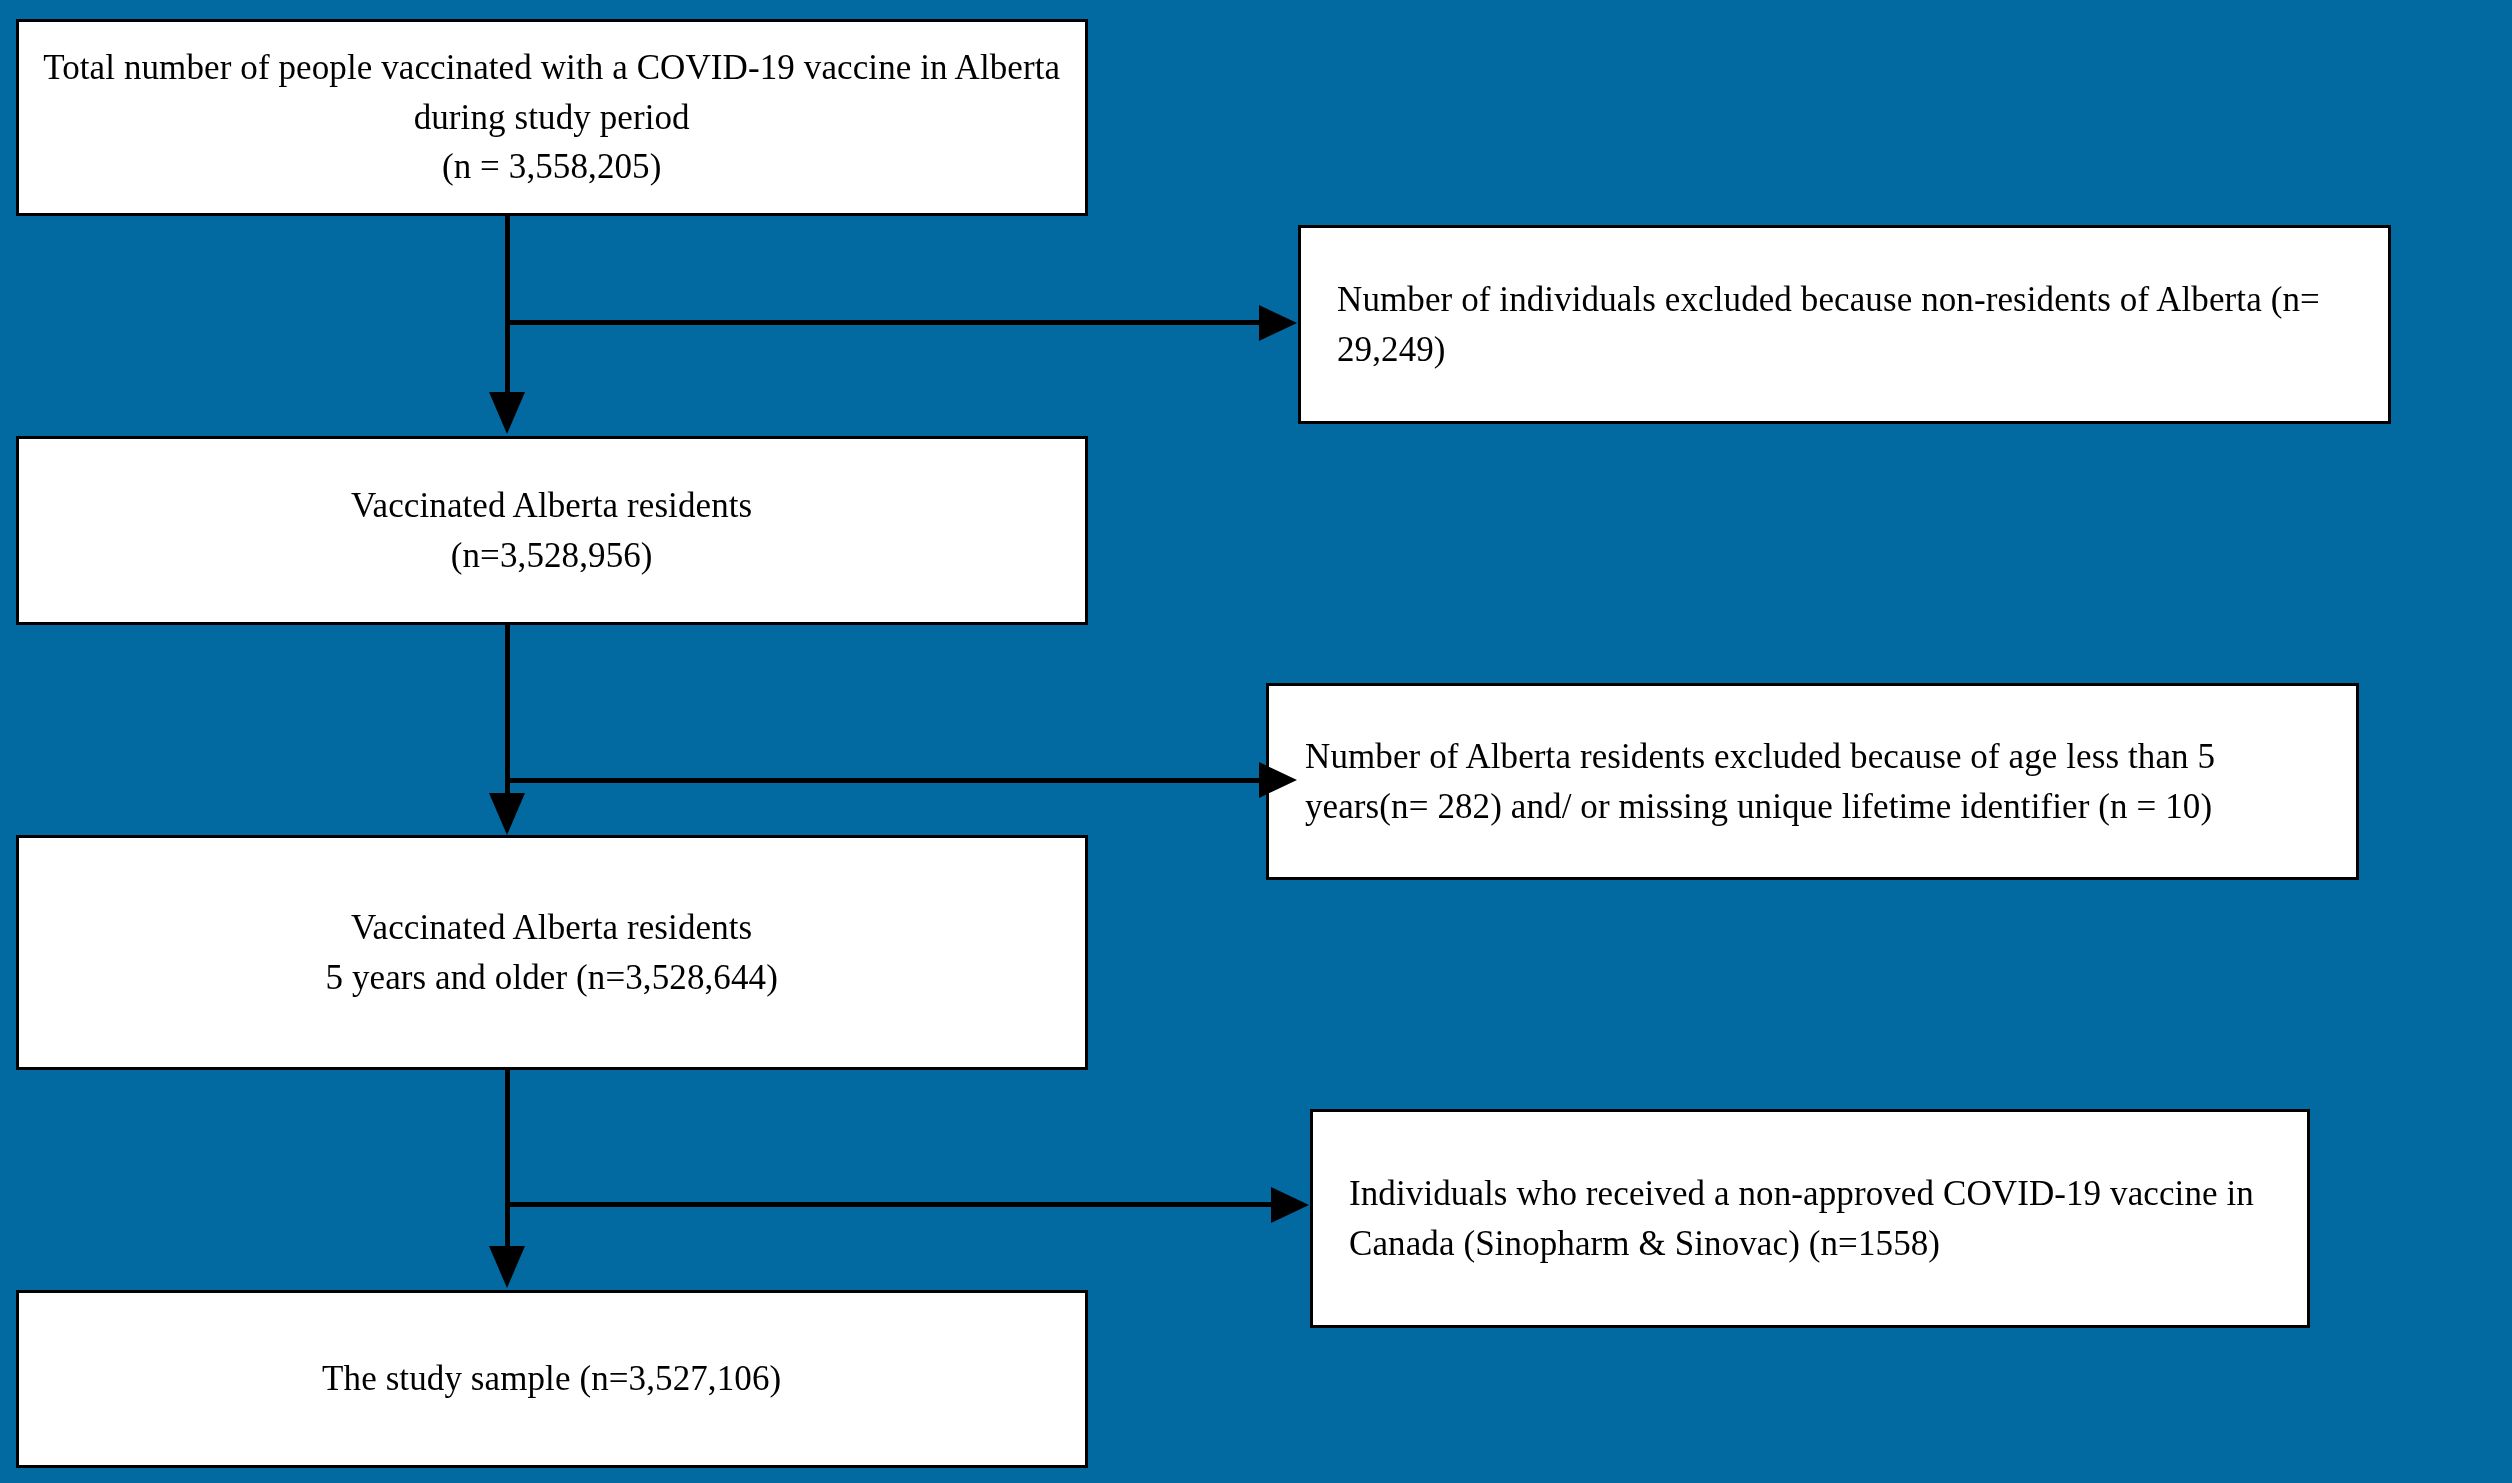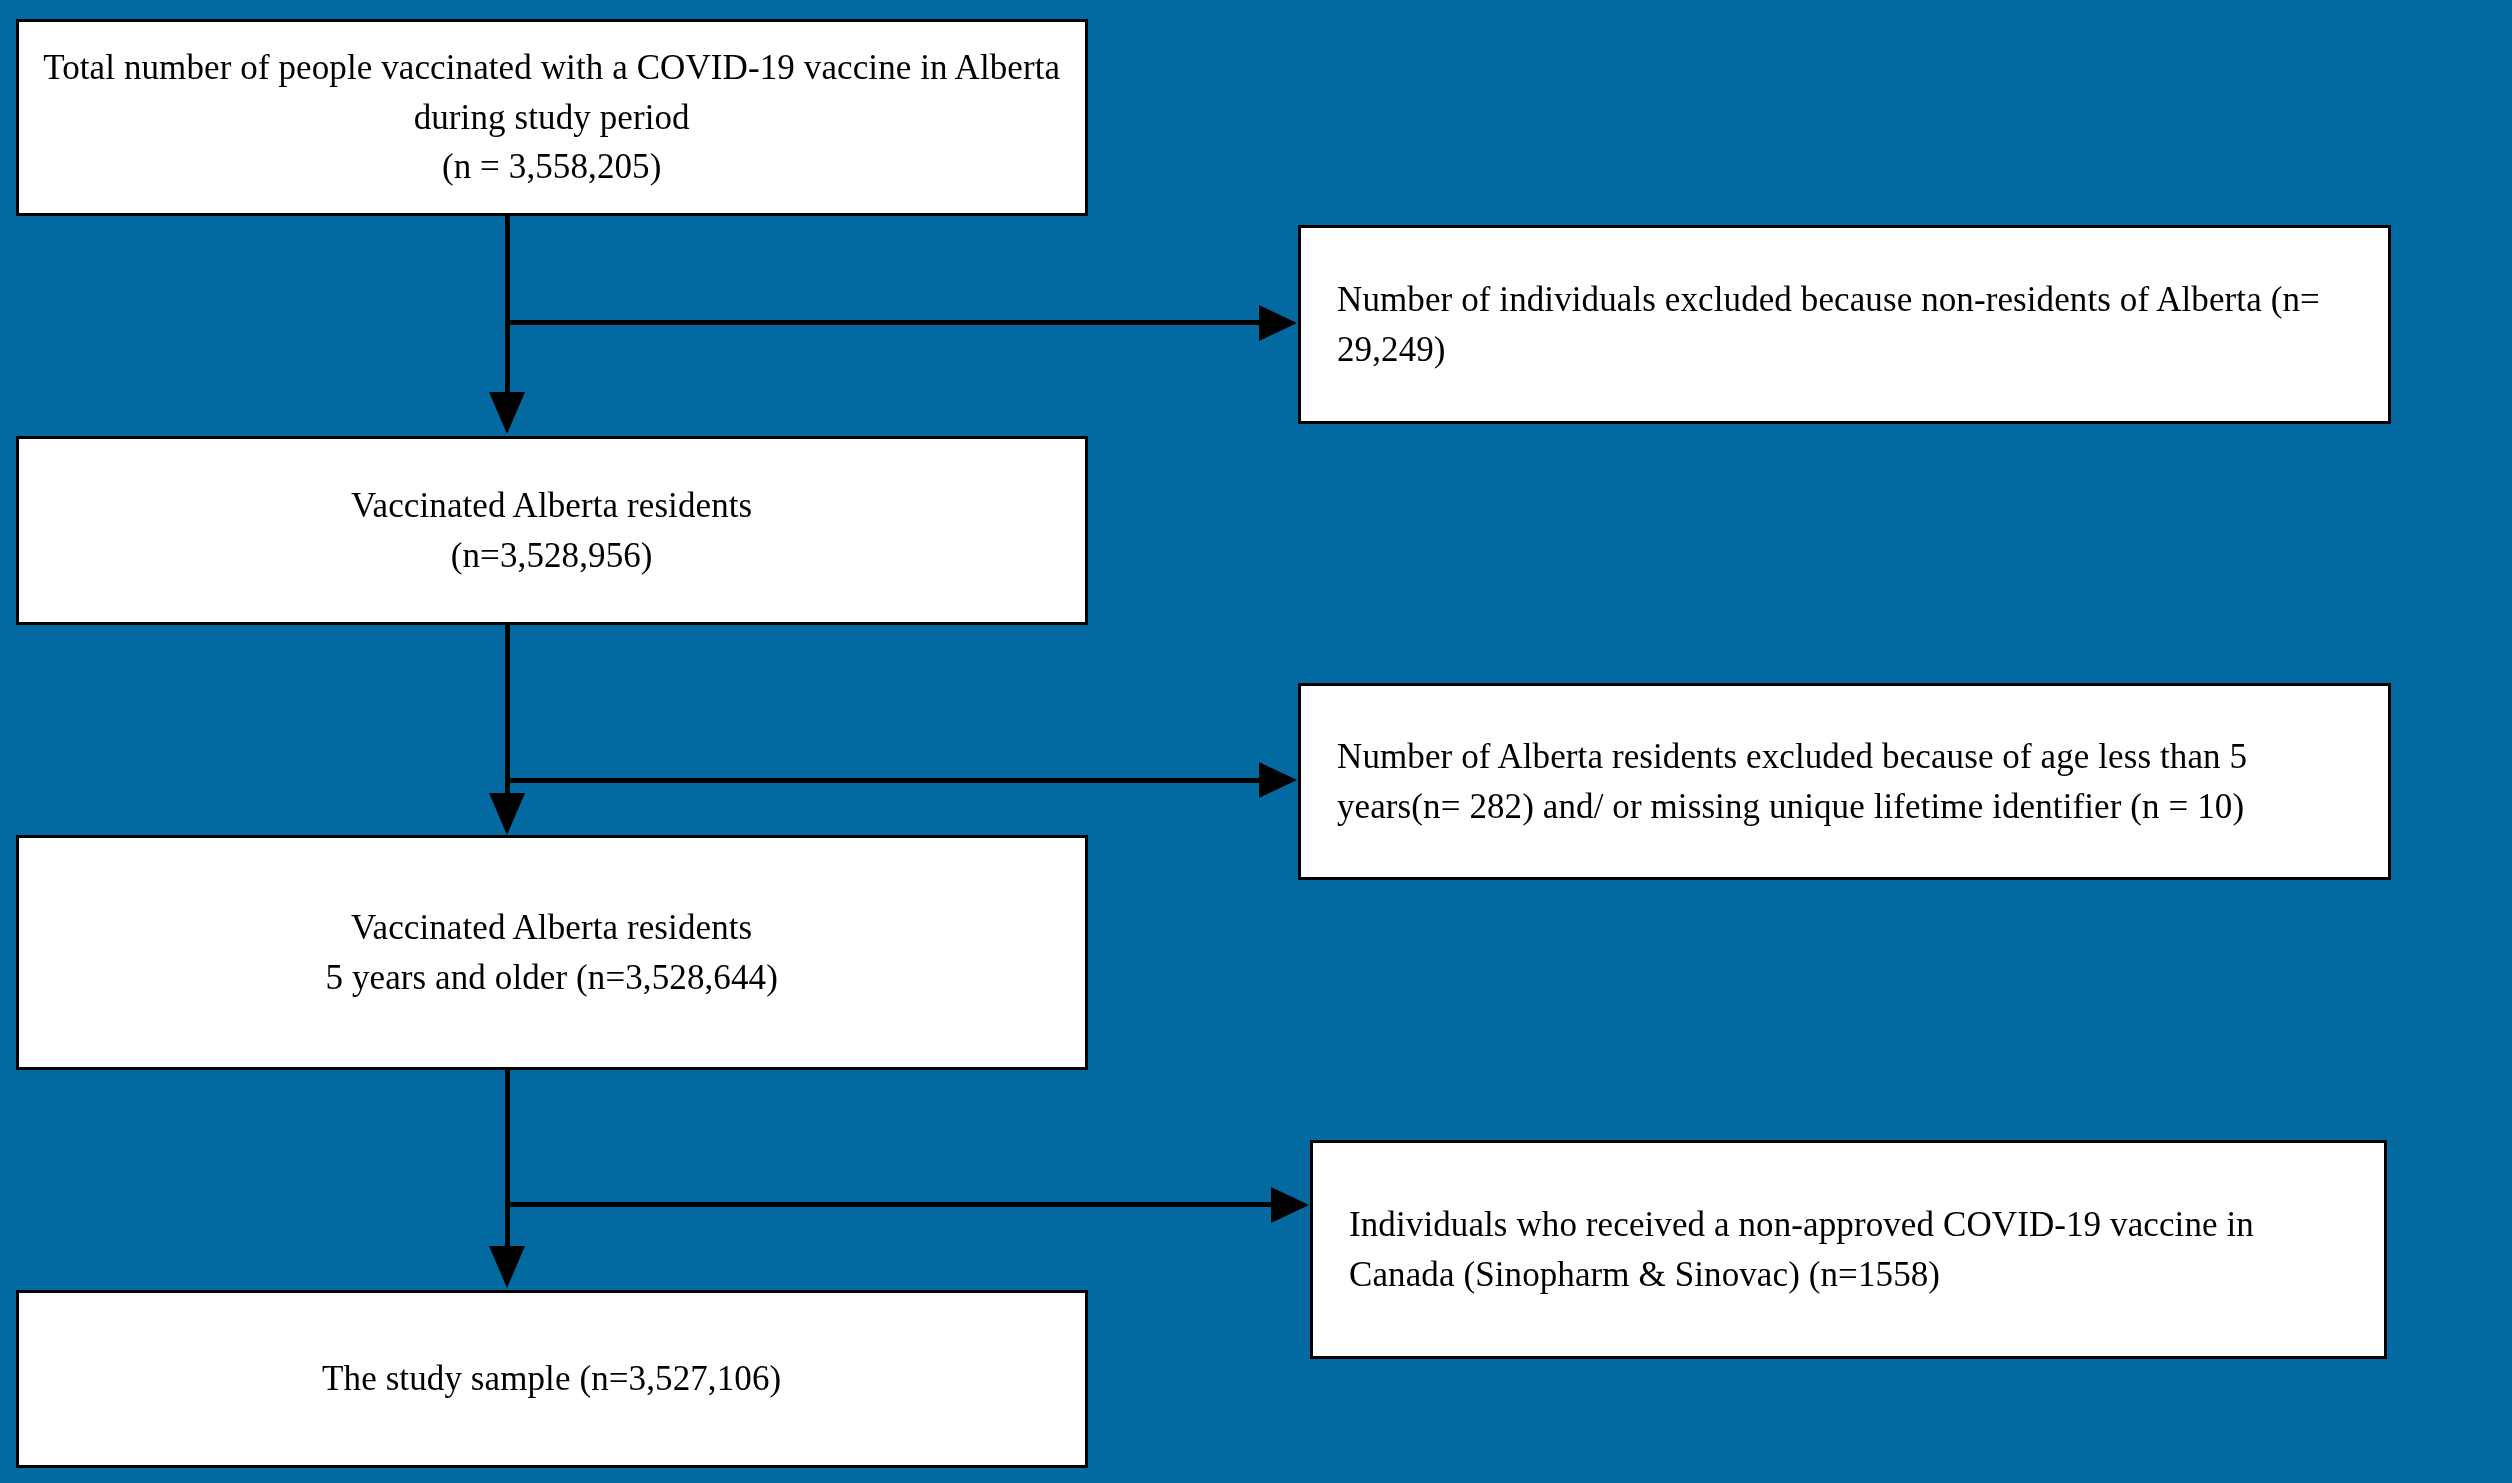--- a/index.html
+++ b/index.html
@@ -93,25 +93,25 @@
   </div>
 
   <div class="node center" style="left:15.7px; top:1290px; width:1072px; height:178px;justify-content:center;">
     <span class="node-text">The study sample (n=3,527,106)</span>
   </div>
 
   <div class="node leftal" style="left:1298px; top:225px; width:1093px; height:199px;">
     <span class="node-text">Number of individuals excluded because non-residents of Alberta (n= 29,249)</span>
   </div>
 
-  <div class="node leftal" style="left:1298px; top:683px; width:1093px; height:197px;">
+  <div class="node leftal" style="left:1266px; top:683px; width:1093px; height:197px;">
     <span class="node-text">Number of Alberta residents excluded because of age less than 5 years(n= 282) and/ or missing unique lifetime identifier (n = 10)</span>
   </div>
 
-  <div class="node leftal" style="left:1310px; top:1140px; width:1077px; height:219px;">
+  <div class="node leftal" style="left:1310px; top:1109px; width:1000px; height:219px;">
     <span class="node-text">Individuals who received a non-approved COVID-19 vaccine in Canada (Sinopharm &amp; Sinovac) (n=1558)</span>
   </div>
 
   <div class="vline" style="left:505px; top:216px; height:178px;"></div>
   <div class="arrow-down" style="left:489px; top:392px;"></div>
   <div class="hline" style="left:505px; top:320px; width:755px;"></div>
   <div class="arrow-right" style="left:1259px; top:305px;"></div>
 
   <div class="vline" style="left:505px; top:623px; height:171px;"></div>
   <div class="arrow-down" style="left:489px; top:793px;"></div>

